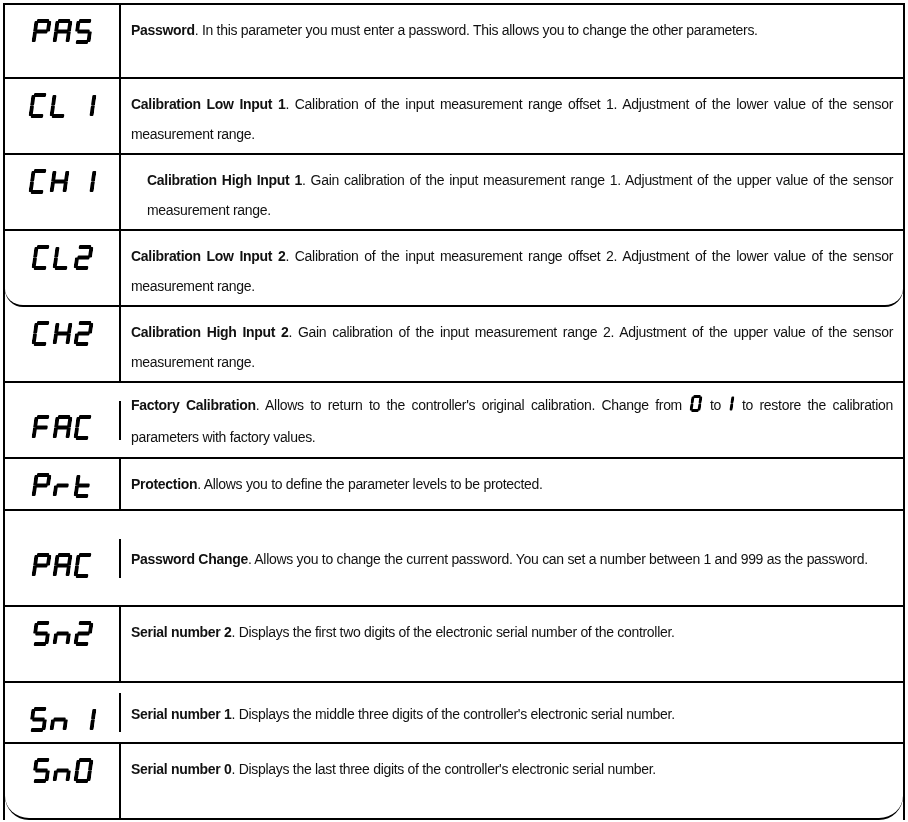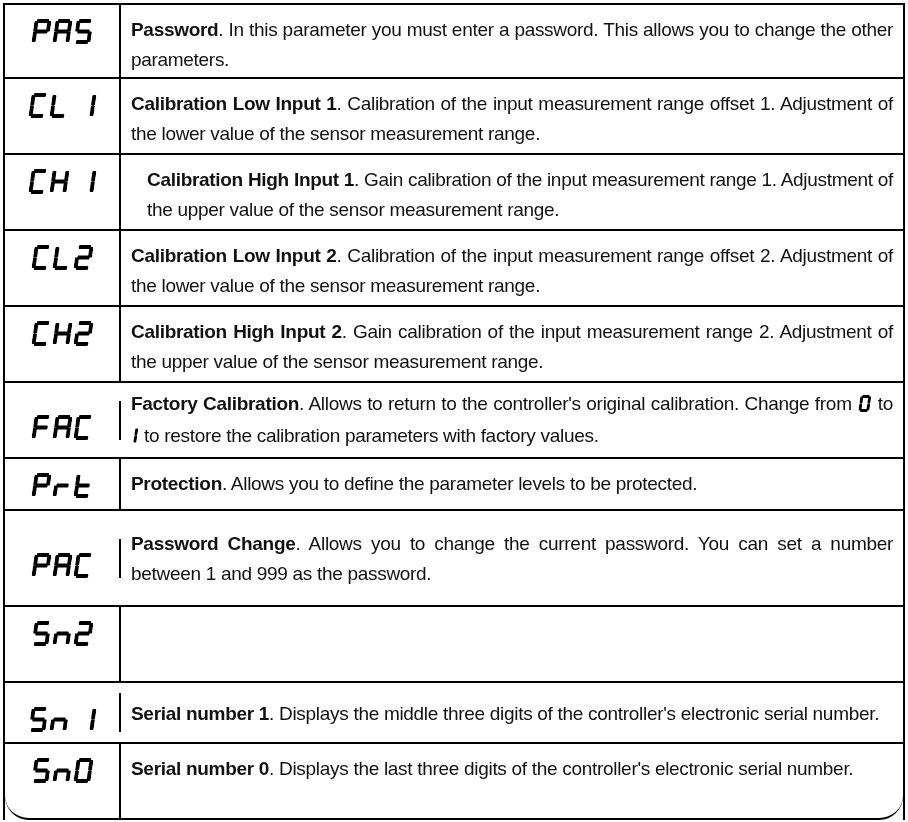--- a/index.html
+++ b/index.html
@@ -9,21 +9,21 @@
     border:2px solid #000; border-bottom:none;
     font-family:"Liberation Sans", sans-serif; color:#111;
   }
   .row { display:flex; border-bottom:2px solid #000; box-sizing:border-box; }
   .code {
     width:116px; flex:0 0 116px; border-right:2px solid #000;
     display:flex; justify-content:center; align-items:flex-start; padding-top:14px;
     box-sizing:border-box;
   }
   .desc {
-    flex:1; padding:10px 10px 8px 10px; font-size:19px; line-height:30px;
+    flex:1; padding:10px 10px 8px 10px; font-size:14px; line-height:30px;
     text-align:justify; letter-spacing:-0.3px; box-sizing:border-box;
     font-stretch:condensed;
   }
   .desc b { font-weight:bold; }
   .seg { display:inline-block; transform:skewX(-8deg); }
   .seg svg { display:block; }
   .inline-seg { display:inline-block; vertical-align:-2px; margin:0 2px; transform:skewX(-8deg); }
 </style>
 </head>
 <body>
@@ -121,21 +121,21 @@
           <span style="margin-left: 8px;">
             <svg width="5" height="25" viewBox="0 0 5 25">
               <rect x="1" y="2" width="4" height="10.5" rx="1.2" fill="#000"></rect>
               <rect x="1" y="12.5" width="4" height="10.5" rx="1.2" fill="#000"></rect>
             </svg>
           </span>
         </span>
       </div>
       <div class="desc"><b>Calibration High Input 1</b><span>. Gain calibration of the input measurement range 1. Adjustment of the upper value of the sensor measurement range.</span></div>
     </div>
-    <div class="row" style="height: 76px;">
+    <div class="row" style="height: 76px; border-radius: 18px;">
       <div class="code" title="CL2">
         <span class="seg" style="display: flex; gap: 4px;">
           <span>
             <svg width="17" height="25" viewBox="0 0 17 25">
               <rect x="2.4" y="0" width="12.2" height="4" rx="1.2" fill="#000"></rect>
               <rect x="2.4" y="21" width="12.2" height="4" rx="1.2" fill="#000"></rect>
               <rect x="0" y="2" width="4" height="10.5" rx="1.2" fill="#000"></rect>
               <rect x="0" y="12.5" width="4" height="10.5" rx="1.2" fill="#000"></rect>
             </svg>
           </span>
@@ -322,20 +322,21 @@
             <svg width="17" height="25" viewBox="0 0 17 25">
               <rect x="2.4" y="0" width="12.2" height="4" rx="1.2" fill="#000"></rect>
               <rect x="2.4" y="10.5" width="12.2" height="4" rx="1.2" fill="#000"></rect>
               <rect x="2.4" y="21" width="12.2" height="4" rx="1.2" fill="#000"></rect>
               <rect x="13" y="2" width="4" height="10.5" rx="1.2" fill="#000"></rect>
               <rect x="0" y="12.5" width="4" height="10.5" rx="1.2" fill="#000"></rect>
             </svg>
           </span>
         </span>
       </div>
+      <div class="desc"><b>Serial number 2</b><span>. Displays the first two digits of the electronic serial number of the controller.</span></div>
     </div>
     <div class="row" style="height: 61px; align-items: center;">
       <div class="code" title="Sn 1">
         <span class="seg" style="display: flex; gap: 4px;">
           <span>
             <svg width="17" height="25" viewBox="0 0 17 25">
               <rect x="2.4" y="0" width="12.2" height="4" rx="1.2" fill="#000"></rect>
               <rect x="2.4" y="10.5" width="12.2" height="4" rx="1.2" fill="#000"></rect>
               <rect x="2.4" y="21" width="12.2" height="4" rx="1.2" fill="#000"></rect>
               <rect x="0" y="2" width="4" height="10.5" rx="1.2" fill="#000"></rect>

